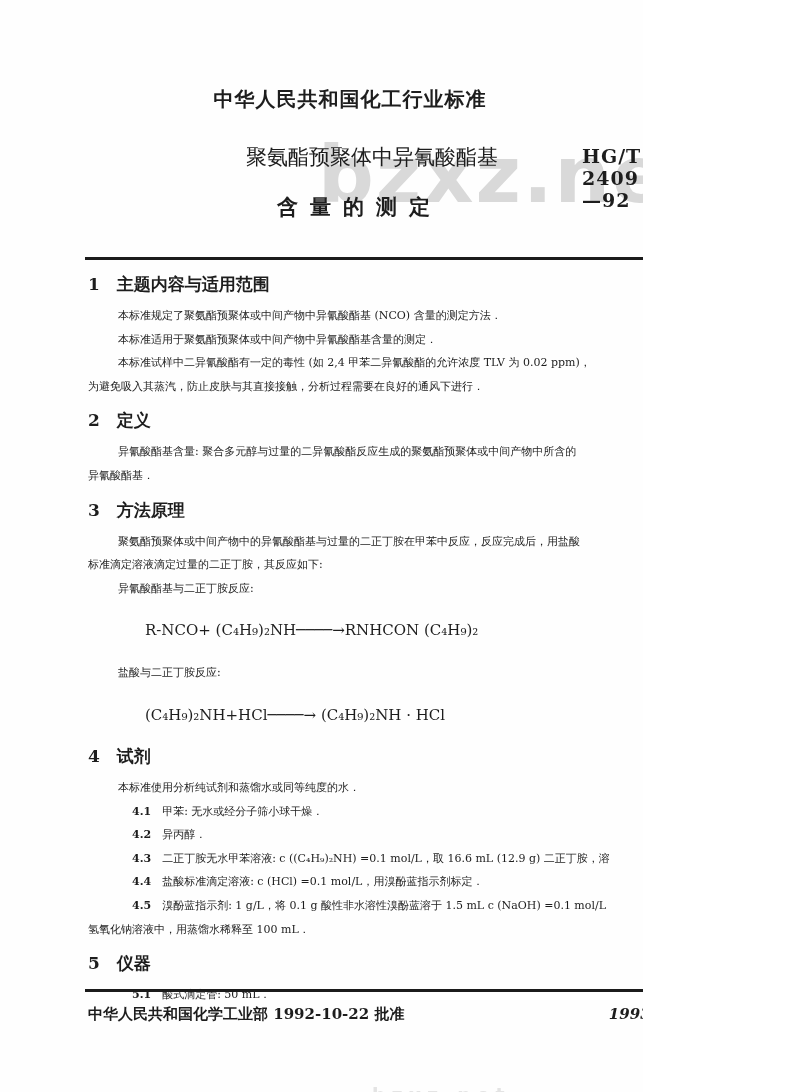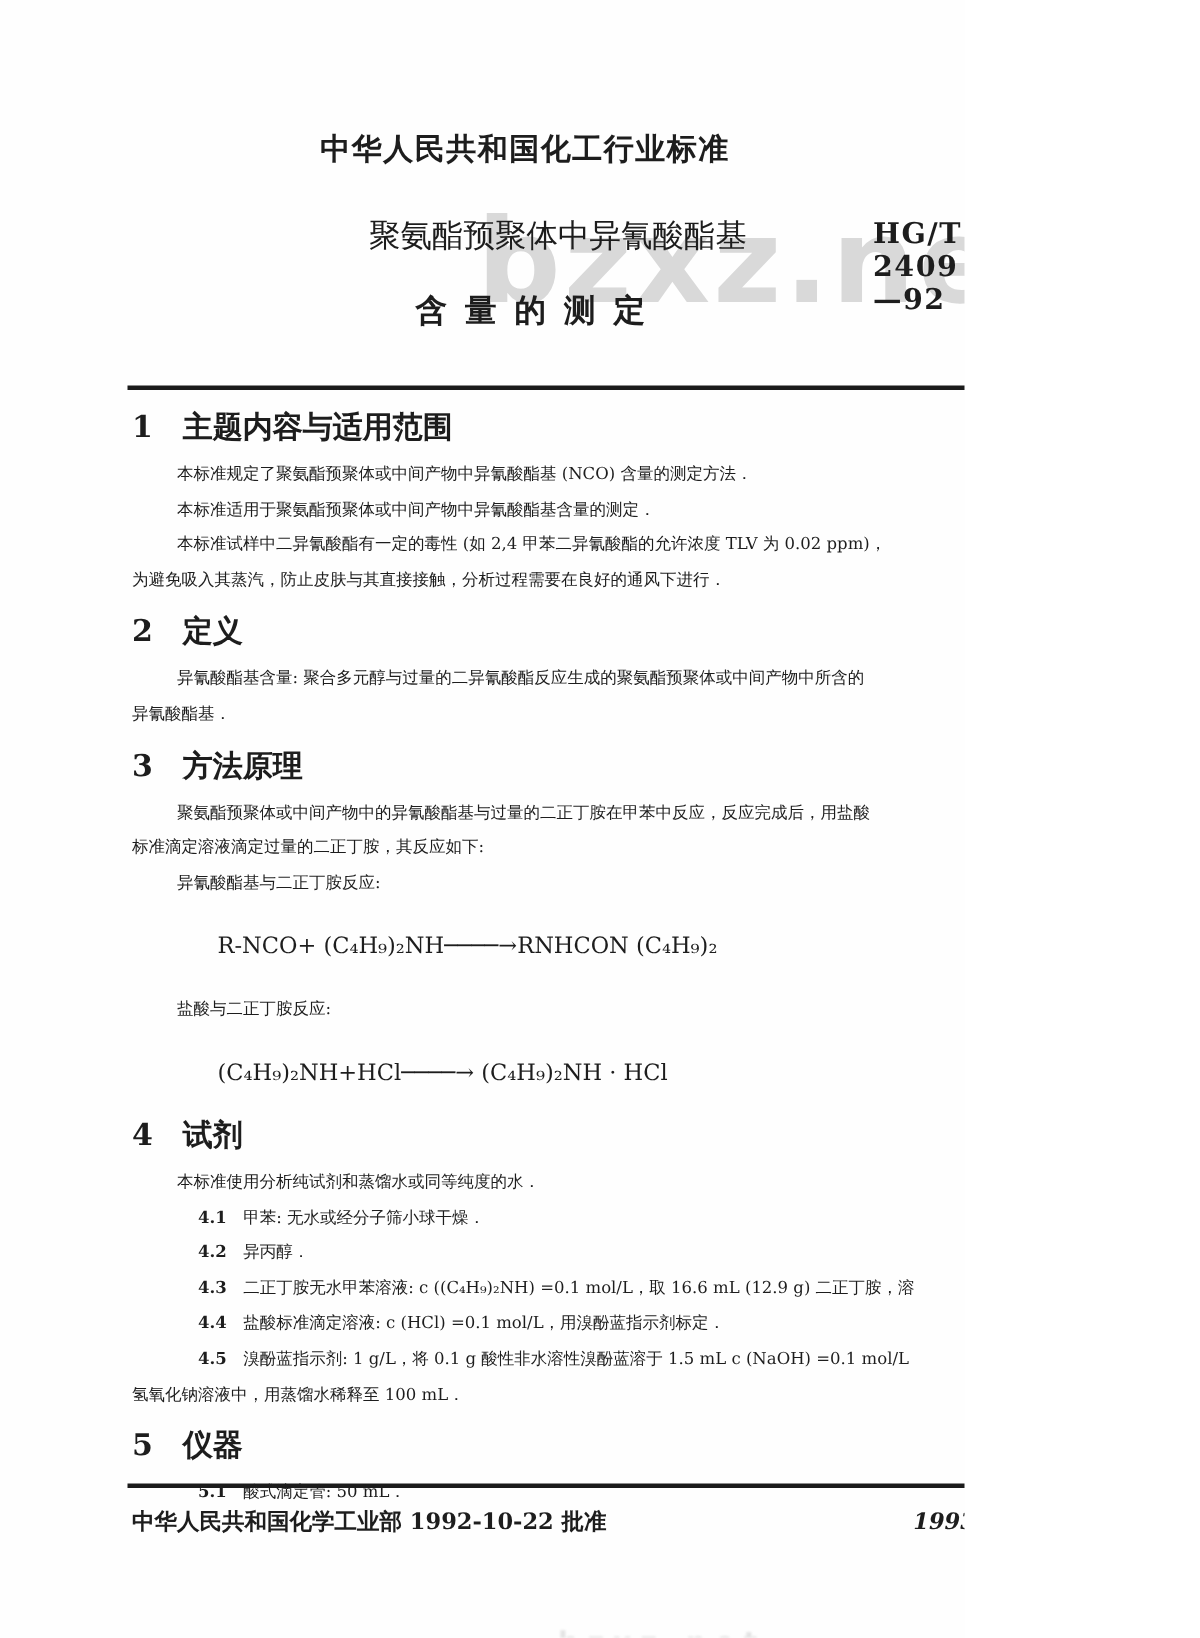--- a/index.html
+++ b/index.html
@@ -21,21 +21,21 @@
     color:#d9d9d9; letter-spacing:2px; z-index:1; user-select:none;
   }
   .title1 { position:absolute; top:143px; left:246px; font-size:21px; font-weight:400; z-index:2; }
   .std-no { position:absolute; top:145px; left:582px; font-size:19px; font-weight:700; letter-spacing:1px; z-index:2; }
   .title2 { position:absolute; top:193px; left:277px; font-size:21px; font-weight:700; letter-spacing:12px; z-index:2; }
   
   .rule-top    { position:absolute; top:257px; left:85px; width:656px; height:3px; background:#1b1b1b; }
   .rule-bottom { position:absolute; top:989px; left:85px; width:656px; height:3px; background:#1b1b1b; }
   
   .body-text { position:absolute; top:268px; left:88px; width:654px; z-index:2; }
-  .sec-heading { font-size:20px; font-weight:700; line-height:20px; margin:12px 0 10px; white-space:nowrap; }
+  .sec-heading { font-size:17px; font-weight:700; line-height:20px; margin:12px 0 10px; white-space:nowrap; }
   .sec-heading.first { margin-top:6px; }
   .bline { font-size:11px; line-height:23.6px; white-space:nowrap; }
   .indent { padding-left:30px; }
   .clause .num { font-weight:700; margin-right:11px;margin-left:44px; }
   .eq { font-size:15px; line-height:21px; margin:20px 0; padding-left:57px; white-space:nowrap; }
   
   .footer-left  { position:absolute; top:1005px; left:88px;  font-size:15px; font-weight:700; white-space:nowrap; }
   .footer-right { position:absolute; top:1005px; left:562px; width:178px; text-align:right; font-size:15px; font-weight:700; white-space:nowrap;font-style:italic; }
   .page-num { position:absolute; top:1036px; left:696px; font-size:14px; }
   .bottom-smudge {

